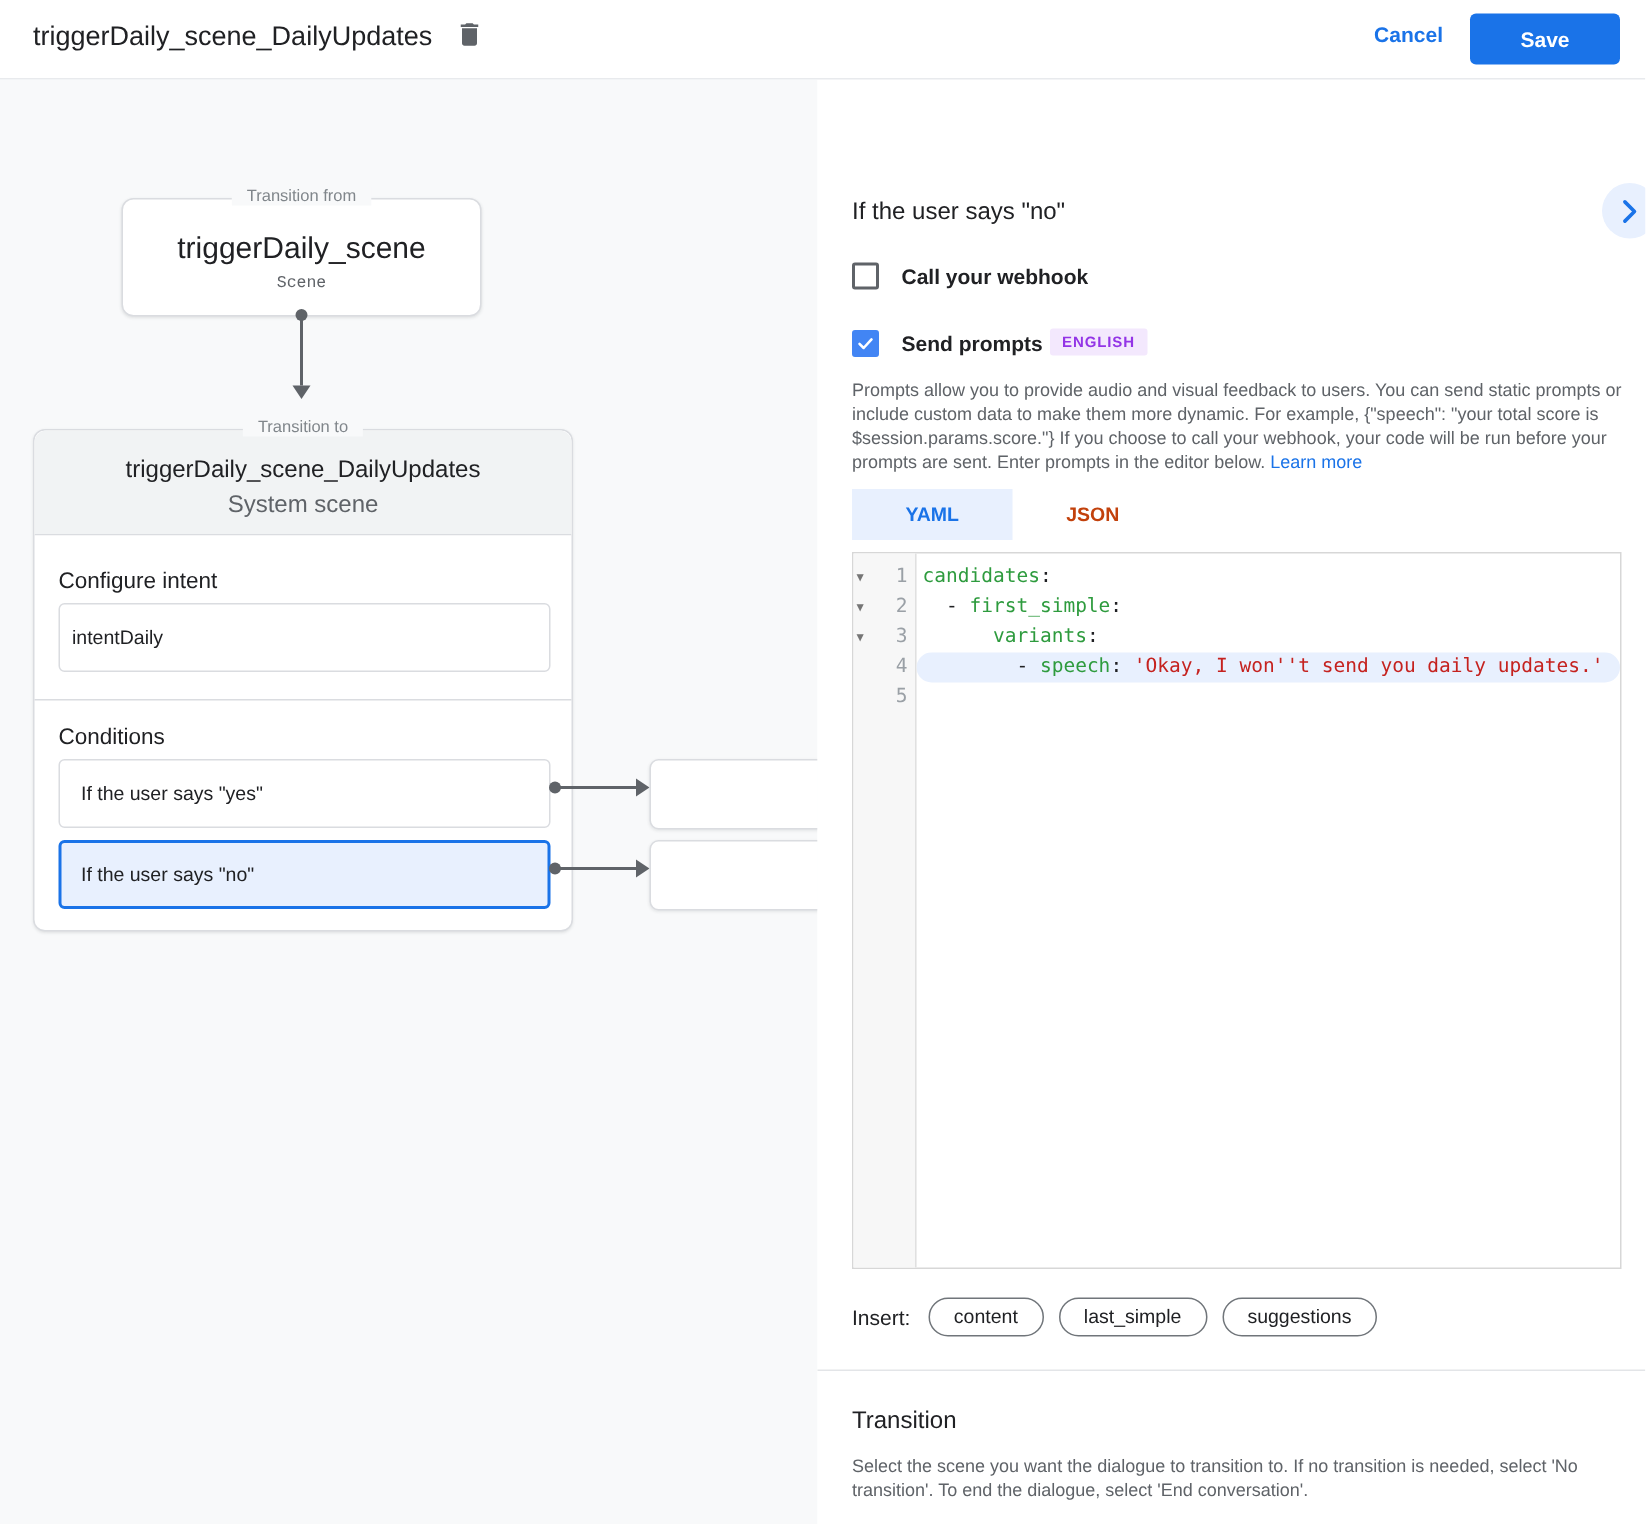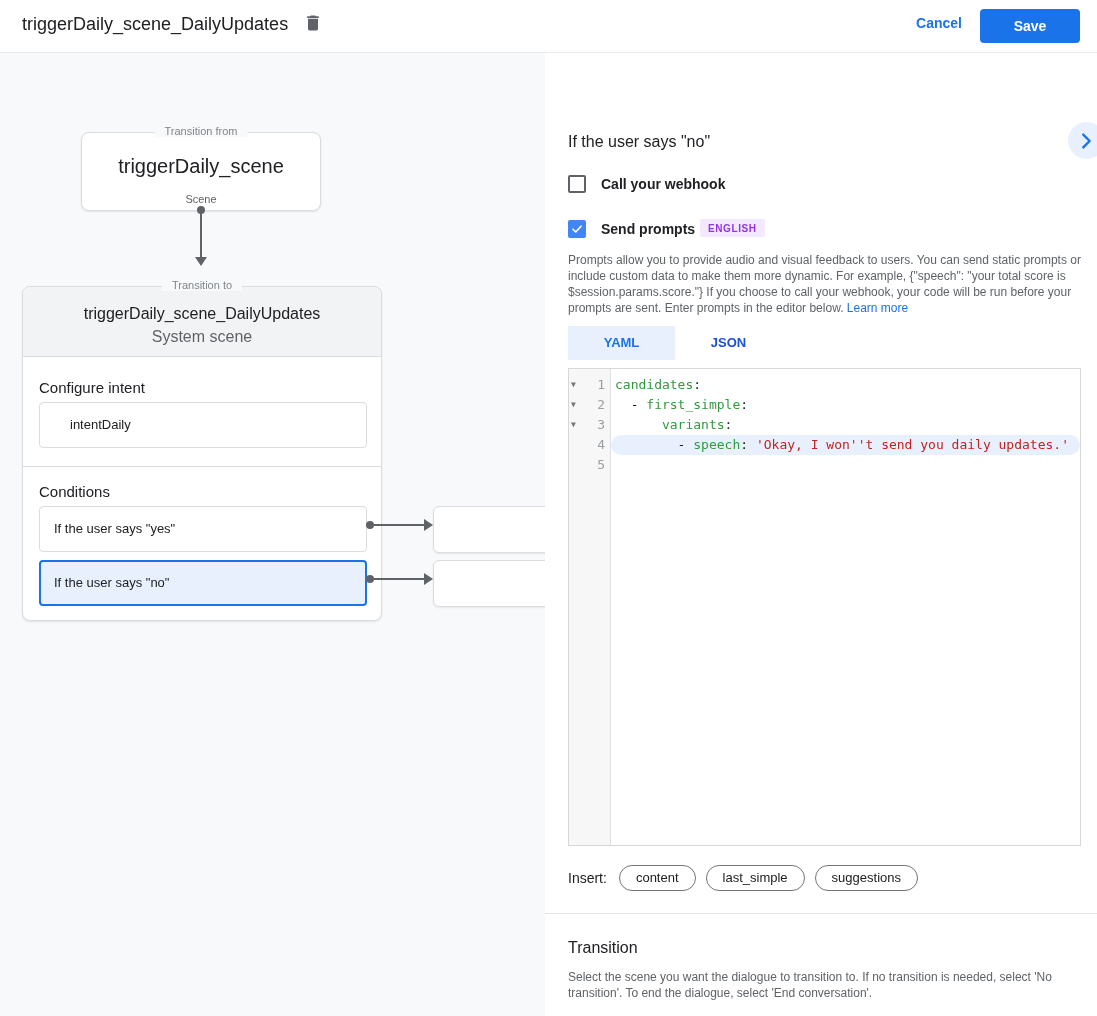--- a/index.html
+++ b/index.html
@@ -17,40 +17,40 @@
               border:none; border-radius:4px; font-size:14px; font-weight:700; font-family:inherit; cursor:pointer; }
 
   
   .canvas { position:absolute; left:0; top:53px; width:545px; height:963px; background:#f8f9fa; overflow:hidden; }
   .scene-box { position:absolute; background:#fff; border:1px solid #dadce0; border-radius:8px;
                box-shadow:0 1px 2px rgba(60,64,67,.12); }
   .legend { position:absolute; top:-8px; left:50%; transform:translateX(-50%); background:#f8f9fa;
             padding:0 10px; font-size:11px; color:#80868b; white-space:nowrap; }
   .from-box { left:81px; top:79px; width:240px; height:79px; text-align:center; }
   .from-name { margin-top:22px; font-size:20px; color:#202124; }
-  .from-type { margin-top:15px; font-size:11px; color:#5f6368; }
+  .from-type { margin-top:5px; font-size:11px; color:#5f6368;font-family:Liberation Mono, monospace; }
 
   .dot { position:absolute; width:8px; height:8px; border-radius:50%; background:#5f6368; }
   .vline { position:absolute; width:2px; background:#5f6368; }
   .hline { position:absolute; height:2px; background:#5f6368; }
   .arrow-down { position:absolute; width:0; height:0; border-left:6px solid transparent;
                 border-right:6px solid transparent; border-top:9px solid #5f6368; }
   .arrow-right { position:absolute; width:0; height:0; border-top:6px solid transparent;
                  border-bottom:6px solid transparent; border-left:9px solid #5f6368; }
 
   .to-card { left:22px; top:233px; width:360px; height:335px; }
   .to-header { height:70px; background:#f1f3f4; border-bottom:1px solid #dadce0;
                border-radius:8px 8px 0 0; text-align:center; }
   .to-name { padding-top:18px; font-size:16px; color:#202124; }
   .to-type { margin-top:5px; font-size:16px; color:#5f6368; }
   .section-h { font-size:15px; color:#202124; }
   .intent-h { position:absolute; left:16px; top:92px; }
   .intent-input { position:absolute; left:16px; top:115px; width:328px; height:46px; background:#fff;
                   border:1px solid #dadce0; border-radius:4px; font-size:13px; color:#202124;
-                  line-height:44px; padding-left:30px; cursor:pointer; }
+                  line-height:44px; padding-left:8px; cursor:pointer; }
   .card-divider { position:absolute; left:0; top:179px; width:100%; border-top:1px solid #dadce0; }
   .cond-h { position:absolute; left:16px; top:196px; }
   .cond-row { position:absolute; left:16px; width:328px; height:46px; background:#fff;
               border:1px solid #dadce0; border-radius:4px; font-size:13px; color:#202124;
               line-height:44px; padding-left:14px; cursor:pointer; }
   .cond-row.selected { background:#e8f0fe; border:2px solid #1a73e8; line-height:42px; padding-left:13px; }
   .target-box { position:absolute; left:433px; width:120px; height:47px; background:#fff;
                 border:1px solid #dadce0; border-radius:6px; box-shadow:0 1px 2px rgba(60,64,67,.1); }
 
   
@@ -70,21 +70,21 @@
   .cb-label { position:absolute; left:33px; top:1px; font-size:14px; font-weight:700; color:#202124; white-space:nowrap; }
   .lang-badge { position:absolute; left:132px; top:-1px; background:#f3e8fd; color:#9334e6; font-size:10px;
                 font-weight:700; letter-spacing:.6px; padding:4px 8px 3px; border-radius:2px; }
 
   .panel-desc { position:absolute; left:23px; top:199px; width:513px; font-size:12px; line-height:16px;
                 color:#5f6368; }
   .learn-more { color:#1a73e8; cursor:pointer; text-decoration:none; }
 
   .tabs { position:absolute; left:23px; top:273px; height:34px; display:flex; }
   .tab { width:107px; height:34px; text-align:center; line-height:34px; font-size:13px; font-weight:700;
-         color:#1d4ed8; cursor:pointer; }
+         color:#c2410c; cursor:pointer; }
   .tab.active { background:#e8f0fe; color:#1a73e8; }
 
   .editor { position:absolute; left:23px; top:315px; width:513px; height:478px; border:1px solid #d7d7d7;
             background:#fff; display:flex; font-family:"DejaVu Sans Mono", monospace; font-size:13px; }
   .gutter { width:42px; background:#f7f7f7; border-right:1px solid #e0e0e0; padding-top:6px; }
   .gutter-row { height:20px; line-height:20px; position:relative; color:#9aa0a6; text-align:right;
                 padding-right:5px; }
   .fold { position:absolute; left:2px; top:0; font-size:8px; color:#757575; cursor:pointer; }
   .code { flex:1; padding-top:6px; overflow:hidden; cursor:text; }
   .code-line { height:20px; line-height:20px; white-space:pre; padding-left:4px; color:#202124; }

